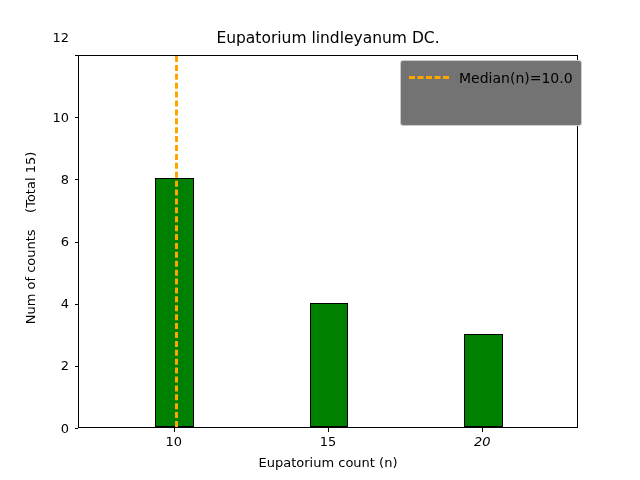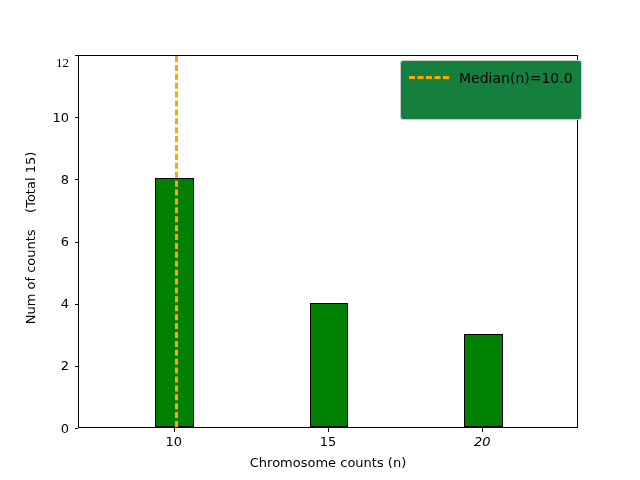--- a/index.html
+++ b/index.html
@@ -129,22 +129,22 @@
     line-height: 20px;
     color: #000000;
     white-space: pre;
   }
 
   
   #legend {
     position: absolute;
     left: 400px;
     top: 60px;
-    padding: 6px 8px 8px 7px;
-    background: #15803d;
+    padding: 6px 8px 14px 7px;
+    background: #737373;
     border: 1px solid #cccccc;
     border-radius: 3px;
     box-sizing: border-box;
   }
   .legend-row {
     display: flex;
     align-items: center;
     height: 22px;
   }
   .legend-swatch {
@@ -169,38 +169,39 @@
     color: #000000;
     white-space: nowrap;
   }
   .legend-row.sub .legend-swatch::before { content: none; }
 </style>
 </head>
 <body>
 
 <div id="figure">
 
+  <div id="chart-title">Eupatorium lindleyanum DC.</div>
 
   <div id="ytick-marks">
       <div class="ytick-mark" style="top: 428px;"></div>
       <div class="ytick-mark" style="top: 365.833px;"></div>
       <div class="ytick-mark" style="top: 303.667px;"></div>
       <div class="ytick-mark" style="top: 241.5px;"></div>
       <div class="ytick-mark" style="top: 179.333px;"></div>
       <div class="ytick-mark" style="top: 117.167px;"></div>
       <div class="ytick-mark" style="top: 55px;"></div>
     </div>
   <div id="ytick-labels">
       <div class="ytick-label" style="top: 421.5px;">0</div>
       <div class="ytick-label" style="top: 359.333px;">2</div>
       <div class="ytick-label" style="top: 297.167px;">4</div>
       <div class="ytick-label" style="top: 235px;">6</div>
       <div class="ytick-label" style="top: 172.833px;">8</div>
       <div class="ytick-label" style="top: 110.667px;">10</div>
-      <div class="ytick-label" style="top: 56px; font-family: Liberation Serif, serif;">12</div>
+      <div class="ytick-label" style="top: 31px;">12</div>
     </div>
 
   <div id="xtick-marks">
       <div class="xtick-mark" style="left: 173.679px;"></div>
       <div class="xtick-mark" style="left: 328px;"></div>
       <div class="xtick-mark" style="left: 482.321px;"></div>
     </div>
   <div id="xtick-labels">
       <div class="xtick-label" style="left: 173.679px;">10</div>
       <div class="xtick-label" style="left: 328px;">15</div>
@@ -209,21 +210,21 @@
 
   <div id="plot-area">
     <div id="bars">
         <div class="bar" style="left: 76.2346px; width: 38.8889px; height: 248.667px; background: rgb(0, 128, 0); border-color: rgb(0, 0, 0);"></div>
         <div class="bar" style="left: 230.556px; width: 38.8889px; height: 124.333px; background: rgb(0, 128, 0); border-color: rgb(0, 0, 0);"></div>
         <div class="bar" style="left: 384.877px; width: 38.8889px; height: 93.25px; background: rgb(0, 128, 0); border-color: rgb(0, 0, 0);"></div>
       </div>
     <div id="median-line" style="left: 95.679px; border-left-color: rgb(255, 165, 0);"></div>
   </div>
 
-  <div id="xlabel">Chromosome counts (n)</div>
+  <div id="xlabel">Eupatorium count (n)</div>
 
   <div id="ylabel-wrap">
     <span id="ylabel">Num of counts    (Total 15)</span>
   </div>
 
   <div id="legend">
     <div class="legend-row">
       <span class="legend-swatch"></span>
       <span class="legend-text">Median(n)=10.0</span>
     </div>

